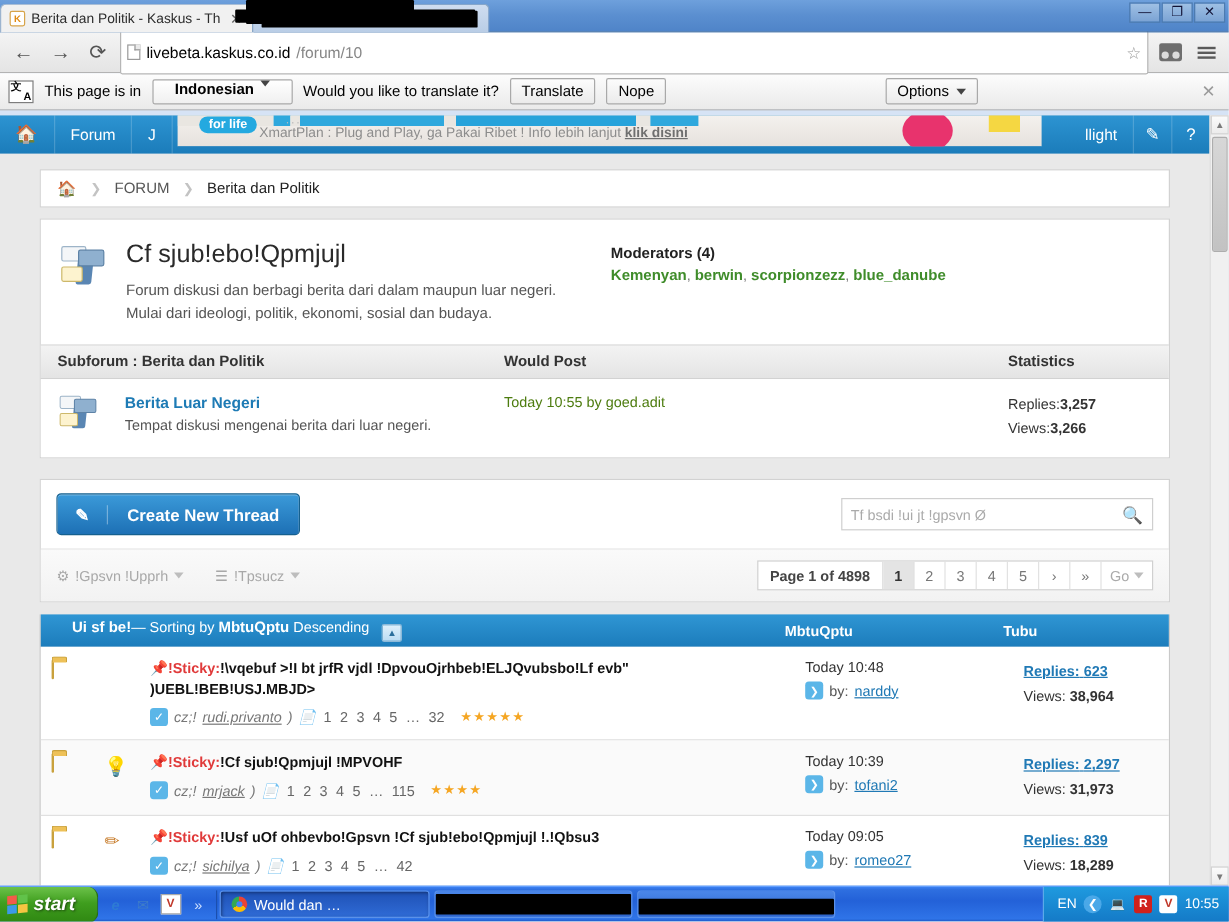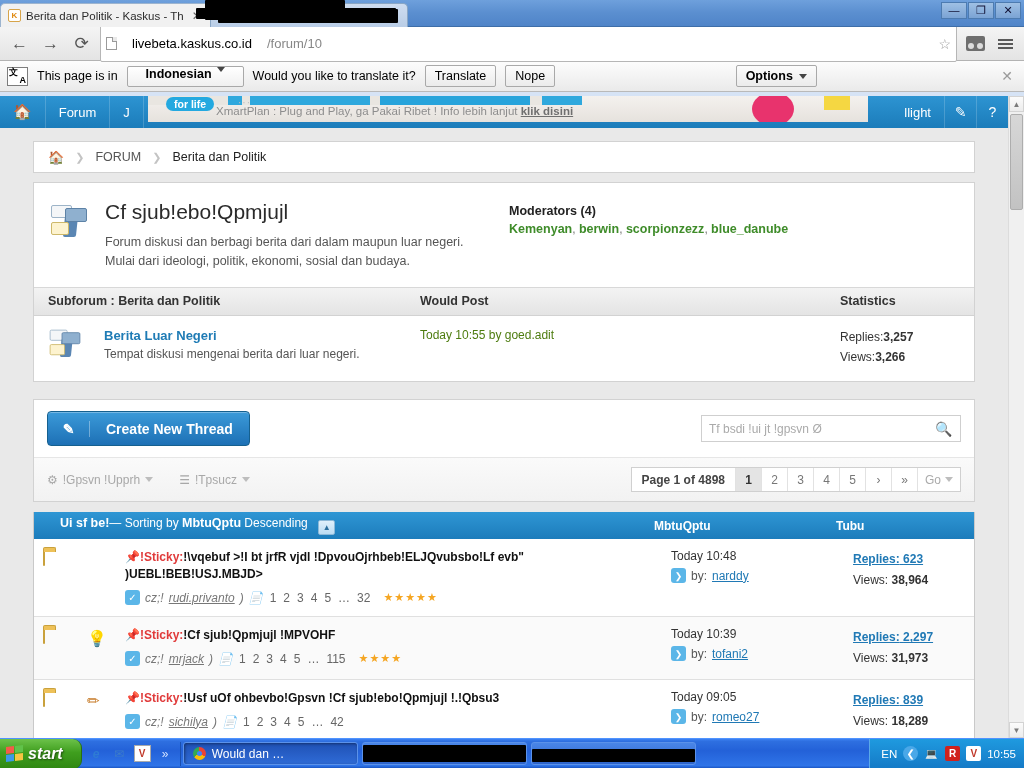--- a/index.html
+++ b/index.html
@@ -49,21 +49,21 @@
   
   .toolbar {
     height:34px; background:linear-gradient(#f4f4f4,#e4e4e4);
     border-bottom:1px solid #b3b3b3;
     display:flex; align-items:center; padding:0 7px; gap:6px;
   }
   .navbtn { width:25px; height:25px; display:flex; align-items:center; justify-content:center;
             color:#555; font-size:17px; line-height:1; }
   .omnibox {
     flex:1; height:37px; background:#fff; border:1px solid #b6b6b6; border-radius:2px;
-    display:flex; align-items:center; padding:0 5px; gap:15px; font-size:13px;
+    display:flex; align-items:center; padding:0 5px; gap:5px; font-size:13px;
   }
   .pageicon { width:11px; height:13px; border:1px solid #9a9a9a; background:#fff; position:relative; flex:none; }
   .pageicon:after { content:""; position:absolute; right:-1px; top:-1px; width:4px; height:4px;
                     background:#e9e9e9; border-left:1px solid #9a9a9a; border-bottom:1px solid #9a9a9a; }
   .url-host { color:#000; }
   .url-path { color:#878787; }
   .star { font-size:14px; color:#9a9a9a; margin-left:auto; }
   .tb-icon { width:24px; height:24px; display:flex; align-items:center; justify-content:center; }
   .profile-ico { width:19px; height:15px; background:#6e6e6e; border-radius:2px; position:relative; }
   .profile-ico:before, .profile-ico:after {
@@ -362,21 +362,21 @@
       <span>Indonesian</span>
       <span class="caret-d"></span>
     </div>
     <span>Would you like to translate it?</span>
     <div class="btn-plain">
         <span>Translate</span>
       </div>
     <div class="btn-plain">
         <span>Nope</span>
       </div>
-    <div class="btn-plain" style="margin-left:auto;font-weight:bold;">
+    <div class="btn-plain" style="margin-left:auto;">
       <span>Options</span>
       <span class="caret-d" style="margin-left:6px;"></span>
     </div>
     <span class="tr-close">✕</span>
   </div>
 
   <div class="viewport">
 
     <div class="knav">
       <div class="knav-item home">

